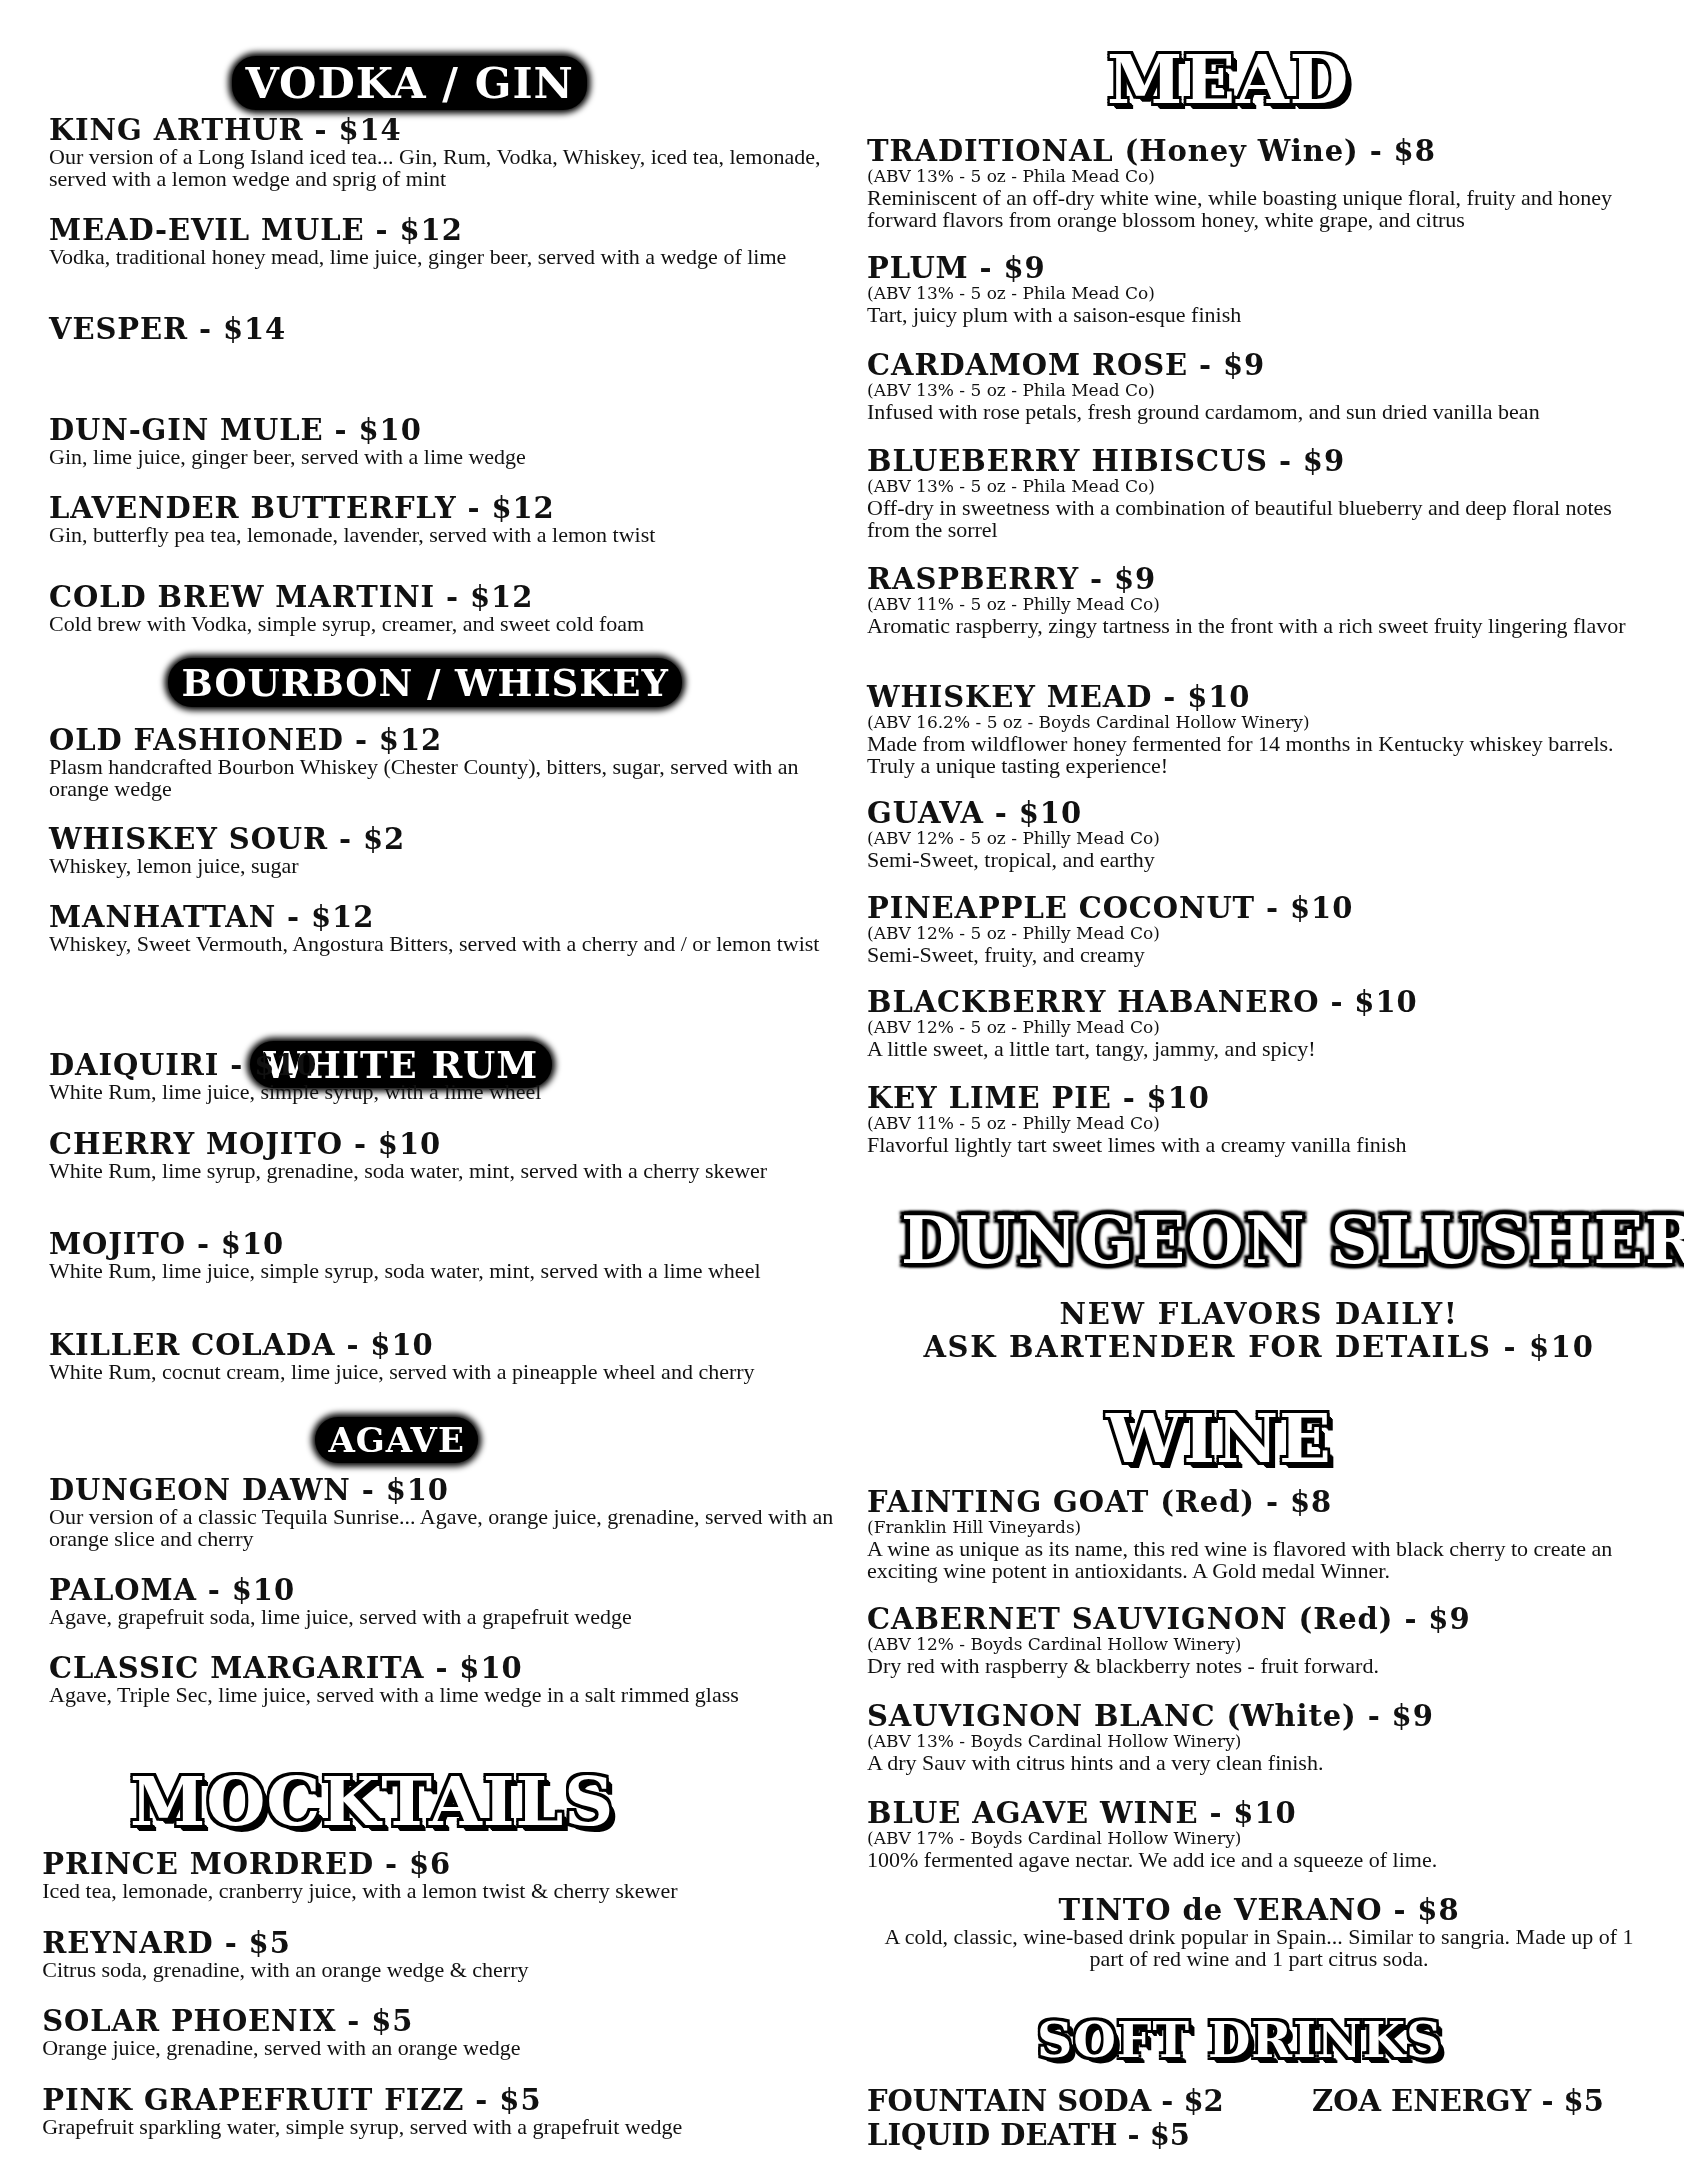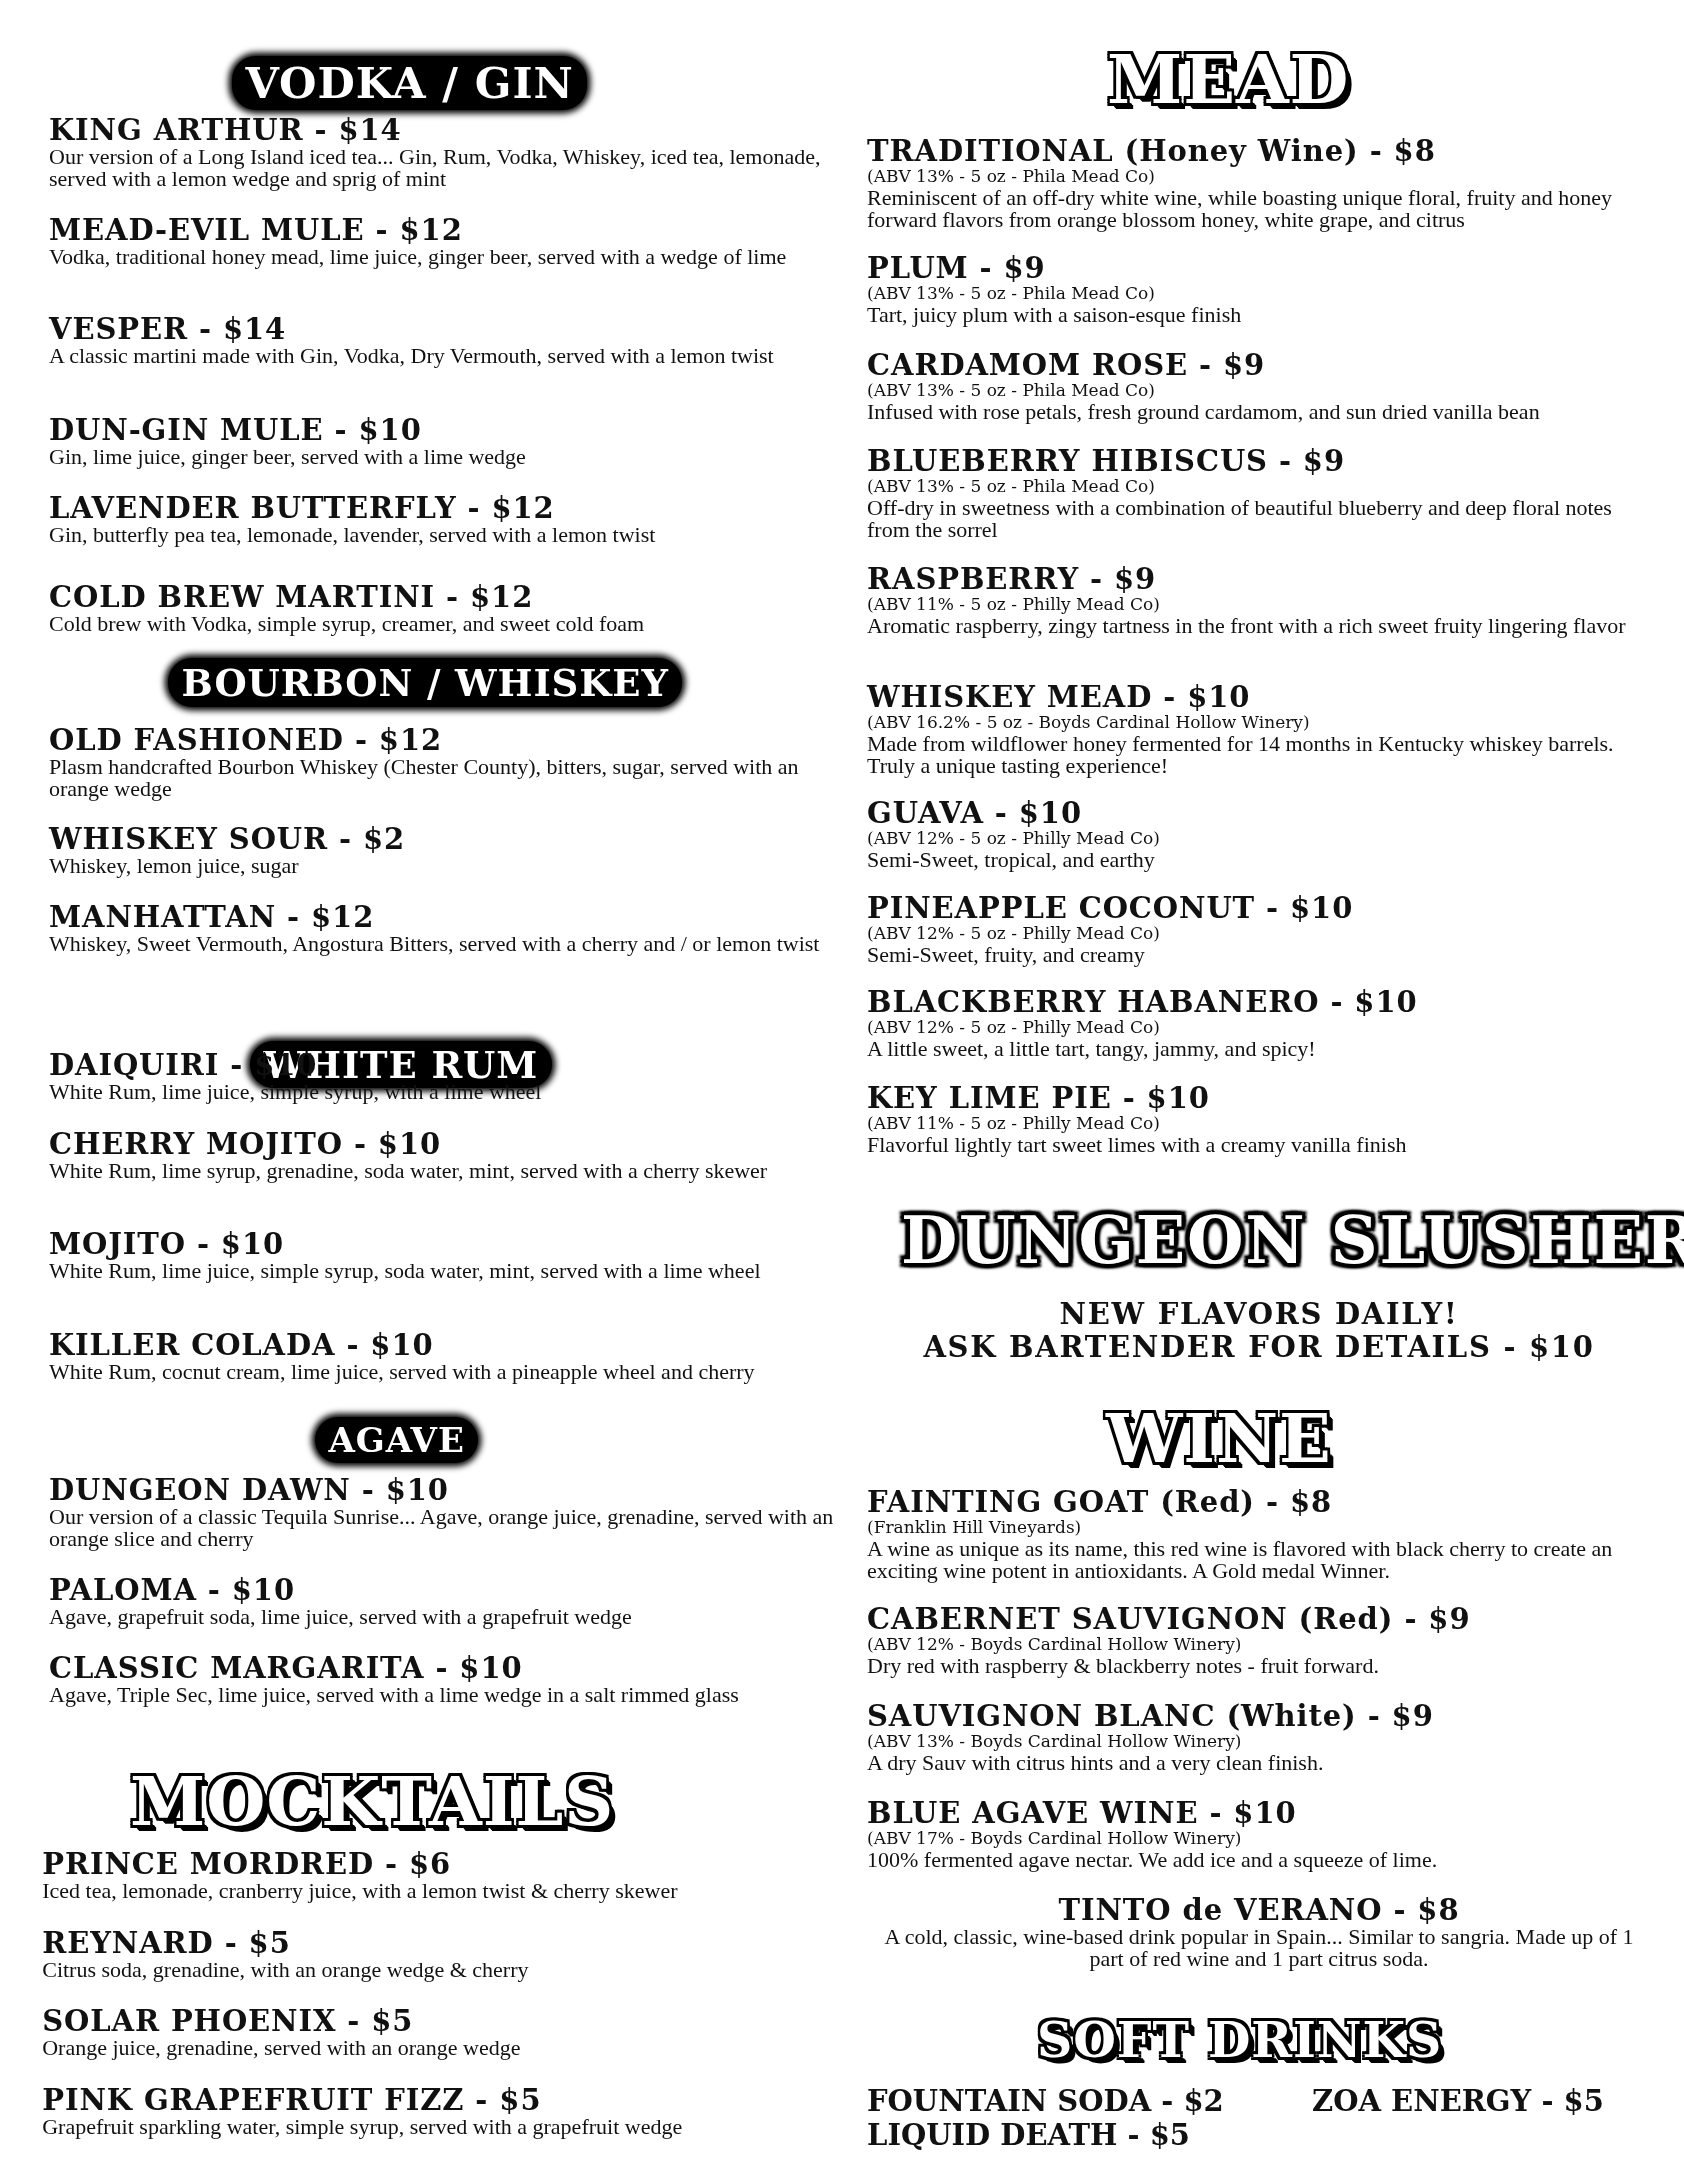--- a/index.html
+++ b/index.html
@@ -44,21 +44,20 @@
   <div class="item" style="top:114px;">
     <div class="item-name">KING ARTHUR - $14</div>
     <div class="item-desc">Our version of a Long Island iced tea... Gin, Rum, Vodka, Whiskey, iced tea, lemonade, served with a lemon wedge and sprig of mint</div>
   </div>
   <div class="item" style="top:214px;">
     <div class="item-name">MEAD-EVIL MULE - $12</div>
     <div class="item-desc">Vodka, traditional honey mead, lime juice, ginger beer, served with a wedge of lime</div>
   </div>
   <div class="item" style="top:313px;">
     <div class="item-name">VESPER  - $14</div>
-    <div class="item-desc">A classic martini made with Gin, Vodka,  Dry Vermouth, served with a lemon twist</div>
   </div>
   <div class="item" style="top:414px;">
     <div class="item-name">DUN-GIN MULE - $10</div>
     <div class="item-desc">Gin, lime juice, ginger beer, served with a lime wedge</div>
   </div>
   <div class="item" style="top:492px;">
     <div class="item-name">LAVENDER BUTTERFLY - $12</div>
     <div class="item-desc">Gin, butterfly pea tea,  lemonade, lavender, served with a lemon twist</div>
   </div>
   <div class="item" style="top:581px;">

